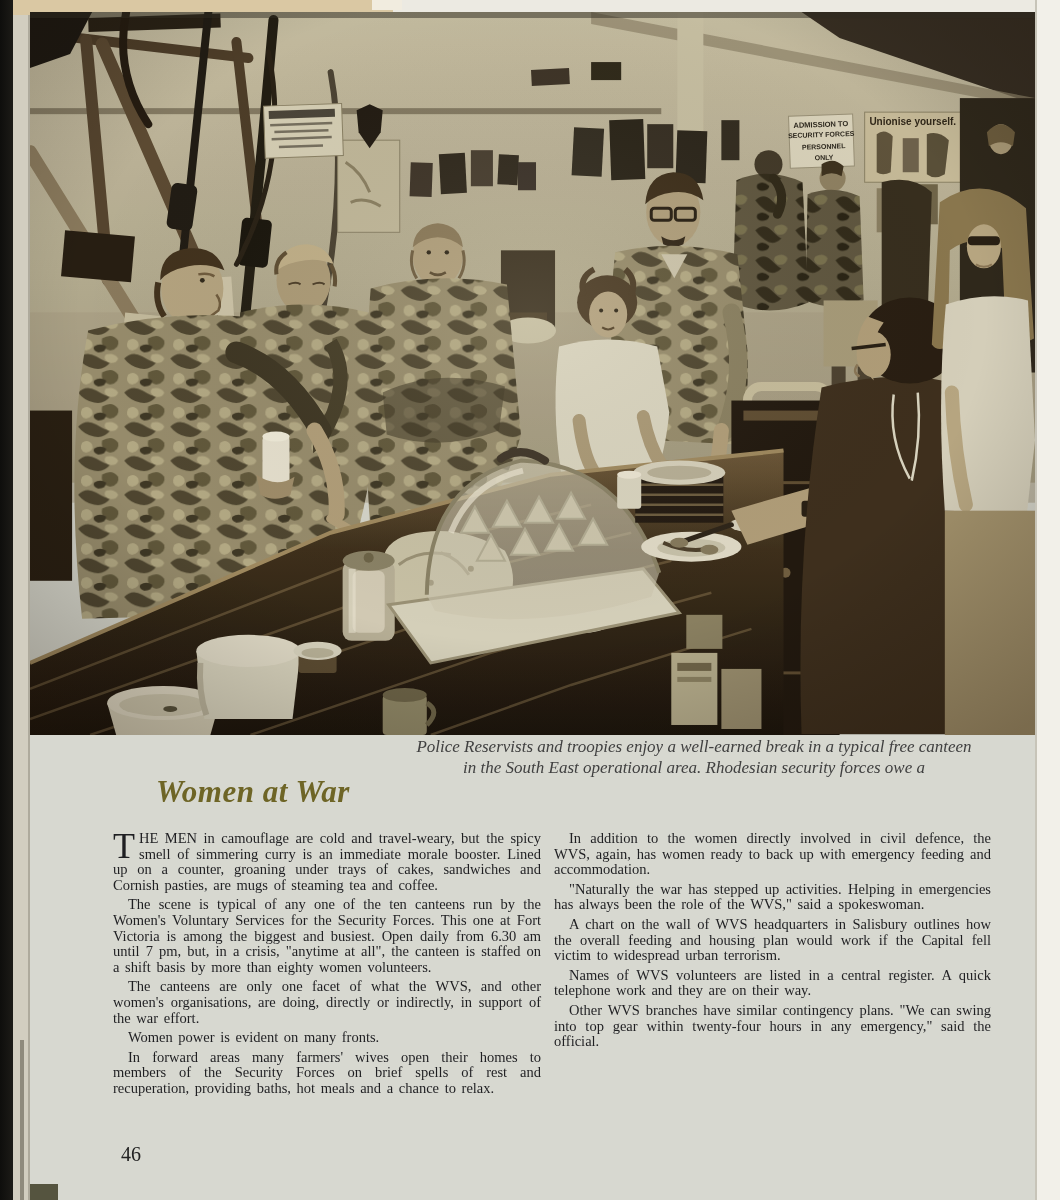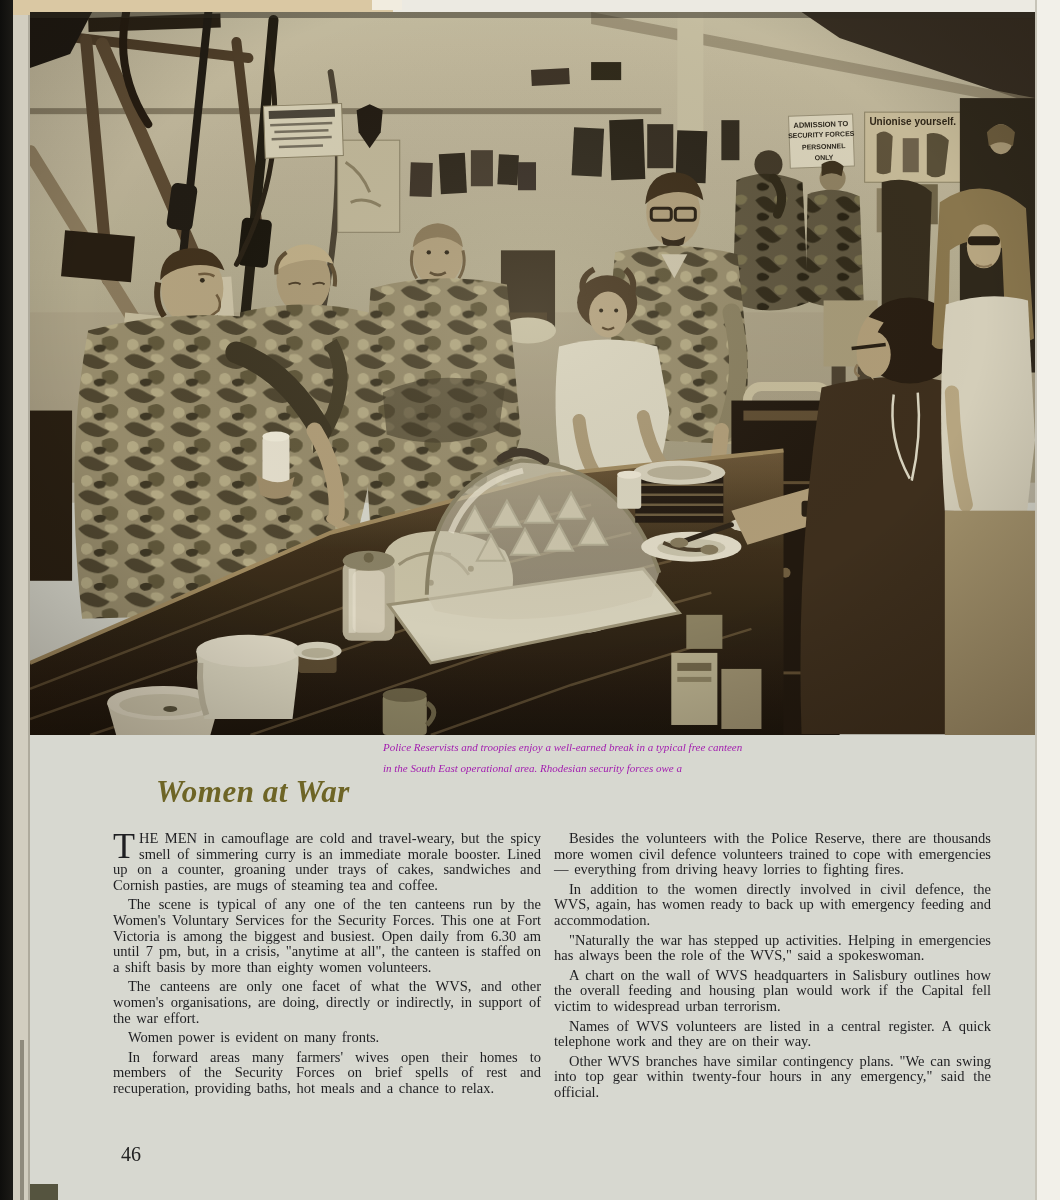--- a/index.html
+++ b/index.html
@@ -15,22 +15,22 @@
   .top-tan{left:13px;top:0;width:380px;height:15px;background:#dac8a3;}
   .top-sliver{left:393px;top:0;width:642px;height:12px;background:#eceae2;}
   .paper-tab{left:372px;top:0;width:30px;height:10px;background:#f1ecdf;}
   .edge-right{left:1035px;top:0;width:25px;height:1200px;background:#f2f0e9;border-left:2px solid #c7c4b8;box-sizing:border-box;}
   .bl-dark{left:30px;top:1184px;width:28px;height:16px;background:#55543f;}
   .bl-edge{left:20px;top:1040px;width:4px;height:160px;background:#8f8b7d;}
 
   .photo{left:30px;top:12px;width:1005px;height:723px;display:block;}
 
   .caption{
-    left:383px;top:737px;width:622px;text-align:left;
-    font-style:italic;font-size:11px;line-height:20.5px;color:#a21caf;
+    left:383px;top:737px;width:622px;text-align:center;
+    font-style:italic;font-size:17px;line-height:20.5px;color:#404040;
   }
   .title{
     left:118px;top:774px;width:270px;margin:0;
     font-size:31px;font-style:italic;font-weight:700;letter-spacing:.5px;
     color:#6e6526;
     text-align:center;
   }
   .columns{
     left:113px;top:831px;width:878px;display:flex;gap:13px;
     color:#1f1f22;
@@ -406,21 +406,20 @@
 
 <div class="abs columns">
   <div class="col left">
     <p class="first"><span class="dropcap">T</span><span>HE MEN in camouflage are cold and travel-weary, but the spicy smell of simmering curry is an immediate morale booster. Lined up on a counter, groaning under trays of cakes, sandwiches and Cornish pasties, are mugs of steaming tea and coffee.</span></p>
     <p>The scene is typical of any one of the ten canteens run by the Women's Voluntary Services for the Security Forces. This one at Fort Victoria is among the biggest and busiest. Open daily from 6.30 am until 7 pm, but, in a crisis, "anytime at all", the canteen is staffed on a shift basis by more than eighty women volunteers.</p>
     <p>The canteens are only one facet of what the WVS, and other women's organisations, are doing, directly or indirectly, in support of the war effort.</p>
     <p>Women power is evident on many fronts.</p>
     <p>In forward areas many farmers' wives open their homes to members of the Security Forces on brief spells of rest and recuperation, providing baths, hot meals and a chance to relax.</p>
   </div>
   <div class="col right">
-    <p>Besides the volunteers with the Police Reserve, there are thousands more women civil defence volunteers trained to cope with emergencies — everything from driving heavy lorries to fighting fires.</p>
     <p>In addition to the women directly involved in civil defence, the WVS, again, has women ready to back up with emergency feeding and accommodation.</p>
     <p>"Naturally the war has stepped up activities. Helping in emergencies has always been the role of the WVS," said a spokeswoman.</p>
     <p>A chart on the wall of WVS headquarters in Salisbury outlines how the overall feeding and housing plan would work if the Capital fell victim to widespread urban terrorism.</p>
     <p>Names of WVS volunteers are listed in a central register. A quick telephone work and they are on their way.</p>
     <p>Other WVS branches have similar contingency plans. "We can swing into top gear within twenty-four hours in any emergency," said the official.</p>
   </div>
 </div>
 
 <div class="abs folio">46</div>
 

